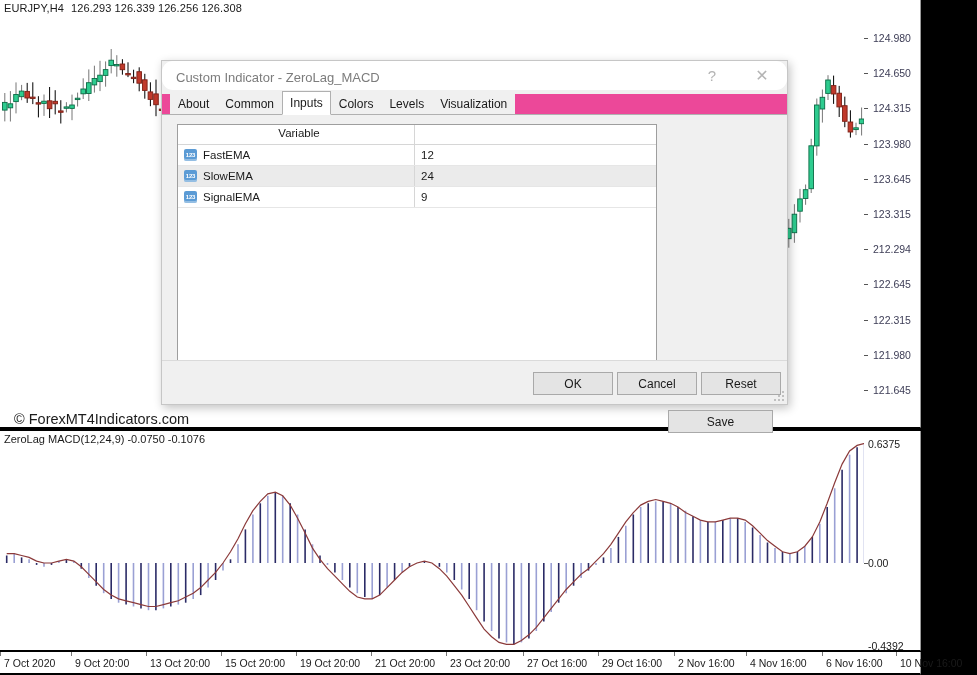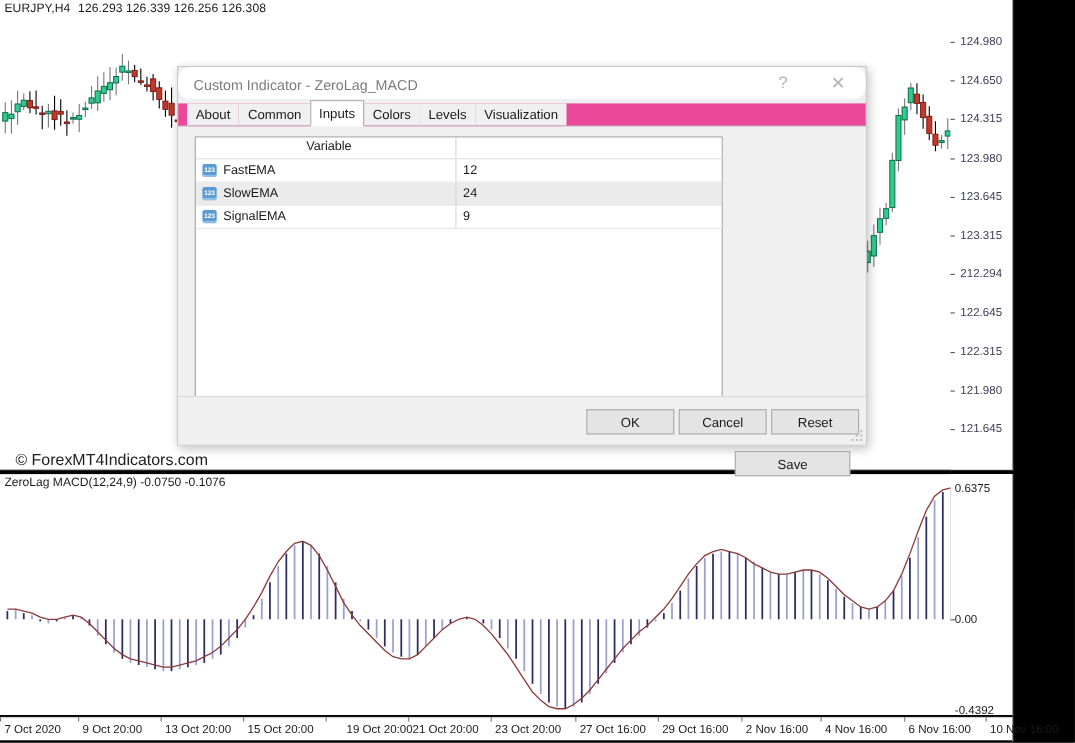--- a/index.html
+++ b/index.html
@@ -840,21 +840,21 @@
 
   <div id="time-axis">
       <div class="time-label" style="left: 4px;">7 Oct 2020</div>
       <div class="time-tick" style="left: 0px;"></div>
       <div class="time-label" style="left: 75px;">9 Oct 20:00</div>
       <div class="time-tick" style="left: 71px;"></div>
       <div class="time-label" style="left: 150px;">13 Oct 20:00</div>
       <div class="time-tick" style="left: 146px;"></div>
       <div class="time-label" style="left: 225px;">15 Oct 20:00</div>
       <div class="time-tick" style="left: 221px;"></div>
-      <div class="time-label" style="left: 315px;">19 Oct 20:00</div>
+      <div class="time-label" style="left: 300px;">19 Oct 20:00</div>
       <div class="time-tick" style="left: 296px;"></div>
       <div class="time-label" style="left: 375px;">21 Oct 20:00</div>
       <div class="time-tick" style="left: 371px;"></div>
       <div class="time-label" style="left: 450px;">23 Oct 20:00</div>
       <div class="time-tick" style="left: 446px;"></div>
       <div class="time-label" style="left: 527px;">27 Oct 16:00</div>
       <div class="time-tick" style="left: 523px;"></div>
       <div class="time-label" style="left: 602px;">29 Oct 16:00</div>
       <div class="time-tick" style="left: 598px;"></div>
       <div class="time-label" style="left: 678px;">2 Nov 16:00</div>

